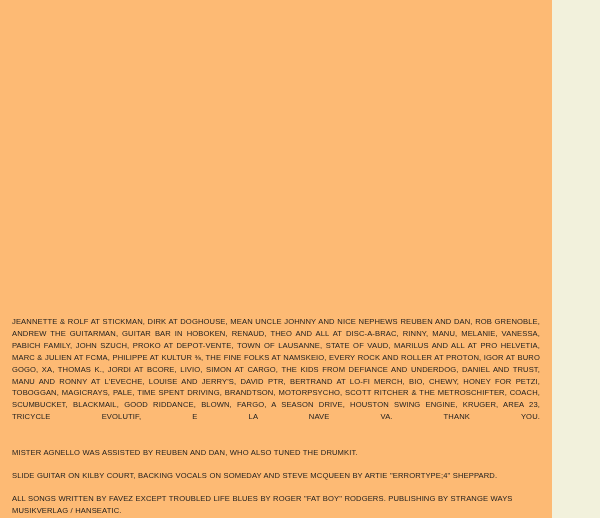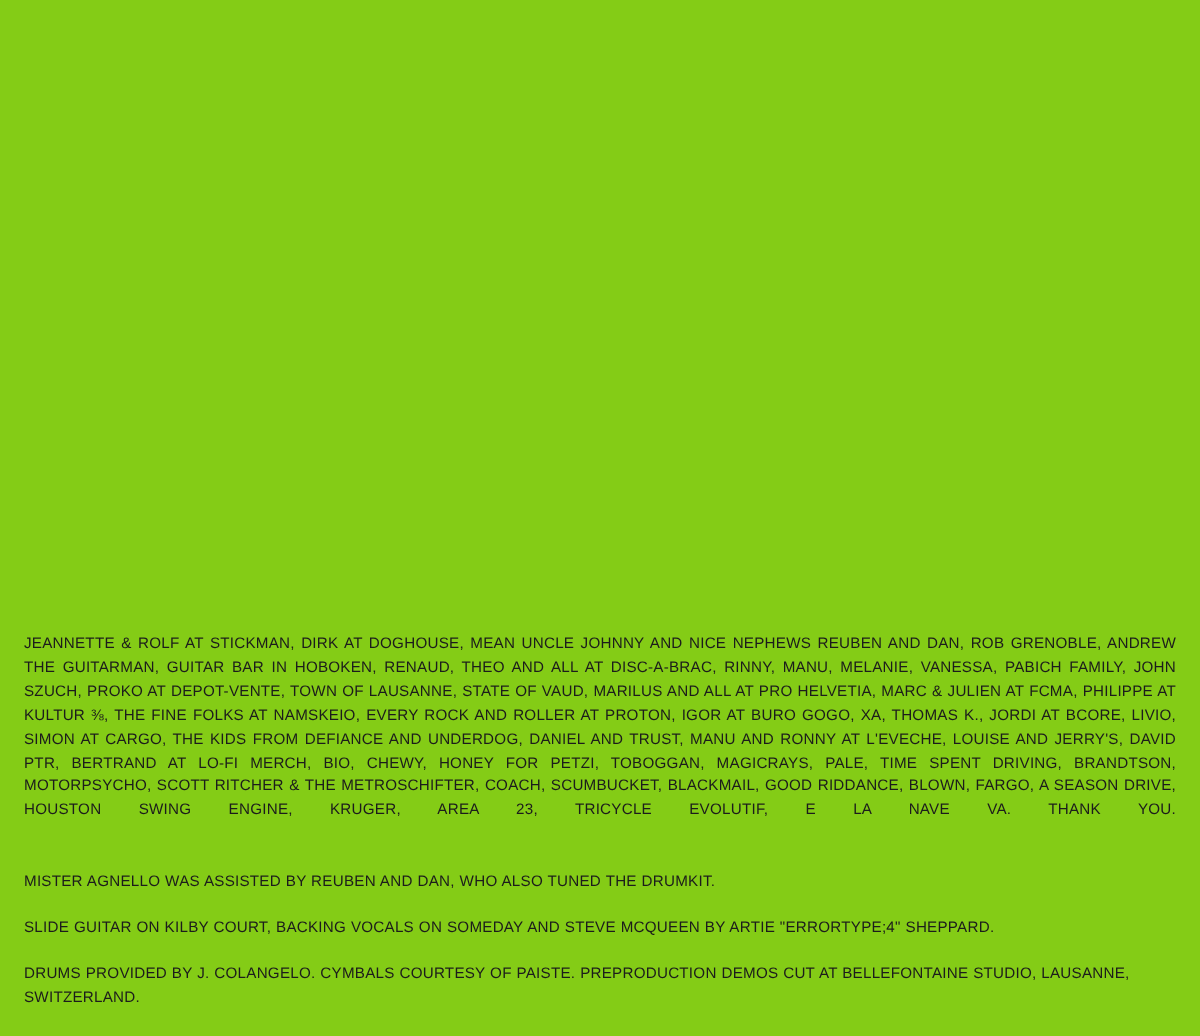--- a/index.html
+++ b/index.html
@@ -8,23 +8,23 @@
   }
   body {
     width: 600px;
     height: 518px;
     background: #f2f1dc;
     font-family: "Liberation Sans", sans-serif;
     overflow: hidden;
   }
   .page {
     position: relative;
-    width: 600px;
+    width: 552px;
     height: 518px;
-    background: #84cc16;
+    background: #fdba74;
     box-sizing: border-box;
   }
   .credits {
     position: absolute;
     left: 12px;
     right: 12px;
     top: 316px;
     color: #1a1a1a;
   }
   .para {
@@ -54,16 +54,15 @@
   }
 </style>
 </head>
 <body>
 
 <div class="page">
   <div class="credits">
     <p class="para block">JEANNETTE &amp; ROLF AT STICKMAN, DIRK AT DOGHOUSE, MEAN UNCLE JOHNNY AND NICE NEPHEWS REUBEN AND DAN, ROB GRENOBLE, ANDREW THE GUITARMAN, GUITAR BAR IN HOBOKEN, RENAUD, THEO AND ALL AT DISC-A-BRAC, RINNY, MANU, MELANIE, VANESSA, PABICH FAMILY, JOHN SZUCH, PROKO AT DEPOT-VENTE, TOWN OF LAUSANNE, STATE OF VAUD, MARILUS AND ALL AT PRO HELVETIA, MARC &amp; JULIEN AT FCMA, PHILIPPE AT KULTUR ⅜, THE FINE FOLKS AT NAMSKEIO, EVERY ROCK AND ROLLER AT PROTON, IGOR AT BURO GOGO, XA, THOMAS K., JORDI AT BCORE, LIVIO, SIMON AT CARGO, THE KIDS FROM DEFIANCE AND UNDERDOG, DANIEL AND TRUST, MANU AND RONNY AT L'EVECHE, LOUISE AND JERRY'S, DAVID PTR, BERTRAND AT LO-FI MERCH, BIO, CHEWY, HONEY FOR PETZI, TOBOGGAN, MAGICRAYS, PALE, TIME SPENT DRIVING, BRANDTSON, MOTORPSYCHO, SCOTT RITCHER &amp; THE METROSCHIFTER, COACH, SCUMBUCKET, BLACKMAIL, GOOD RIDDANCE, BLOWN, FARGO, A SEASON DRIVE, HOUSTON SWING ENGINE, KRUGER, AREA 23, TRICYCLE EVOLUTIF, E LA NAVE VA. THANK YOU.</p>
     <p class="para single">MISTER AGNELLO WAS ASSISTED BY REUBEN AND DAN, WHO ALSO TUNED THE DRUMKIT.</p>
     <p class="para single">SLIDE GUITAR ON KILBY COURT, BACKING VOCALS ON SOMEDAY AND STEVE MCQUEEN BY ARTIE "ERRORTYPE;4" SHEPPARD.</p>
-    <p class="para single">DRUMS PROVIDED BY J. COLANGELO. CYMBALS COURTESY OF PAISTE. PREPRODUCTION DEMOS CUT AT BELLEFONTAINE STUDIO, LAUSANNE, SWITZERLAND.</p>
     <p class="para single">ALL SONGS WRITTEN BY FAVEZ EXCEPT TROUBLED LIFE BLUES BY ROGER "FAT BOY" RODGERS. PUBLISHING BY STRANGE WAYS MUSIKVERLAG / HANSEATIC.</p>
   </div>
 </div>
 
 </body></html>

